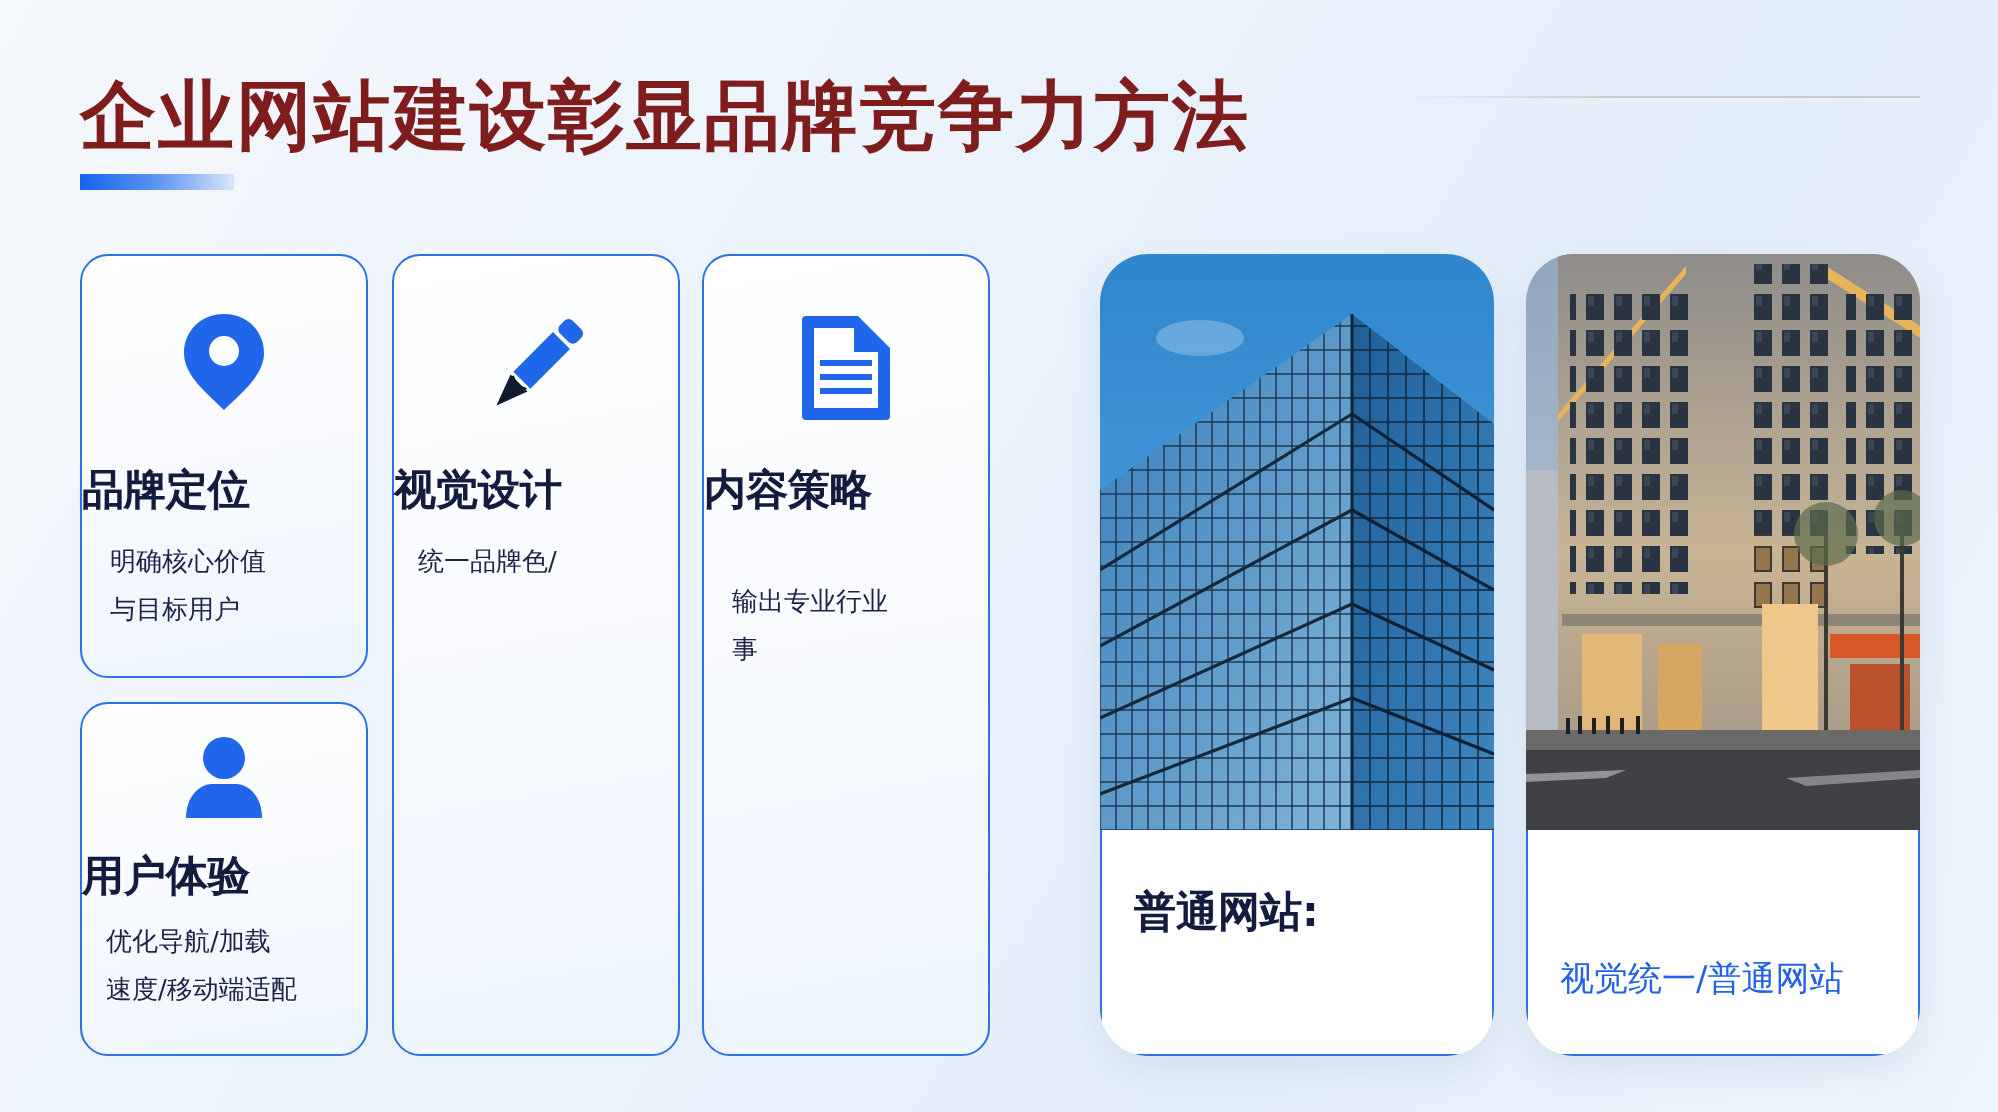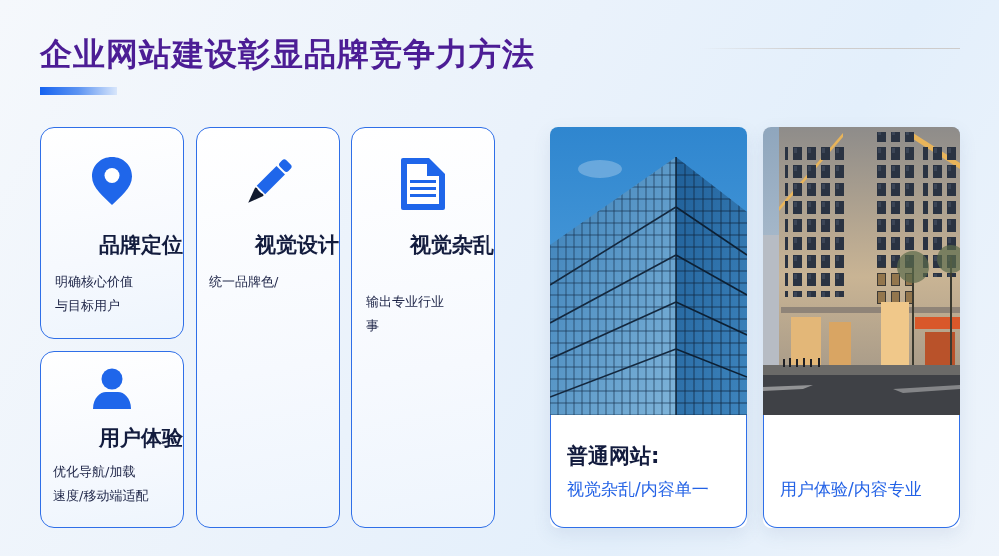--- a/index.html
+++ b/index.html
@@ -4,48 +4,48 @@
   <style>
     * { box-sizing: border-box; margin: 0; padding: 0; }
     html, body { width: 999px; height: 556px; overflow: hidden; }
     body {
       position: relative;
       font-family: "DejaVu Sans", "Liberation Sans", sans-serif;
       background: linear-gradient(120deg, #f5f8fc 0%, #eaf2fb 45%, #e3effb 70%, #eef4fb 100%);
     }
     .title {
       position: absolute; left: 40px; top: 33px;
-      font-size: 32px; font-weight: bold; color: #4c1d95; letter-spacing: 1px;
+      font-size: 38px; font-weight: bold; color: #7f1d1d; letter-spacing: 1px;
       white-space: nowrap;
     }
     .title-underline {
       position: absolute; left: 40px; top: 87px; width: 77px; height: 8px;
       background: linear-gradient(90deg, #1663f0 0%, #5d94f2 50%, #d8e6fb 100%);
     }
     .divider-line {
       position: absolute; left: 700px; top: 48px; width: 260px; height: 1px;
       background: linear-gradient(90deg, rgba(200,200,205,0) 0%, #cfcdcc 40%, #cdcbca 100%);
     }
     .card {
       position: absolute;
       border: 1.5px solid #2f6fe8;
       border-radius: 14px;
       background: linear-gradient(170deg, #ffffff 0%, #f6f9fe 60%, #eef5fd 100%);
     }
     .card .icon { position: absolute; left: 50%; transform: translateX(-50%); }
     .card .card-title {
-      position: absolute; left: 0; right: 0; text-align: right;
+      position: absolute; left: 0; right: 0; text-align: left;
       font-size: 21px; font-weight: bold; color: #131c3e;
     }
     .card .card-desc {
       position: absolute; left: 14px; right: 8px;
       font-size: 13px; line-height: 24px; color: #1c2346;
     }
     .img-card {
-      position: absolute; border-radius: 8px; overflow: hidden;
+      position: absolute; border-radius: 24px; overflow: hidden;
       background: #ffffff;
       box-shadow: 0 6px 18px rgba(60, 90, 140, 0.10);
     }
     .img-card .photo { position: absolute; left: 0; top: 0; width: 100%; height: 288px; }
     .img-card .caption-box {
       position: absolute; left: 0; right: 0; top: 288px; bottom: 0;
       border: 1.5px solid #2f6fe8; border-top: none;
       border-radius: 0 0 14px 14px; background: #ffffff;
     }
     .img-card .cap-title {
@@ -112,21 +112,21 @@
 <div class="card" style="left:351px; top:127px; width:144px; height:401px;">
   <span class="icon" style="top:28px;">
     <svg width="48" height="56" viewBox="0 0 48 56">
       <path d="M4 2 L30 2 L46 18 L46 52 Q46 54 44 54 L4 54 Q2 54 2 52 L2 4 Q2 2 4 2 Z" fill="#1f66ea"></path>
       <path d="M8 8 L28 8 L28 20 L40 20 L40 48 L8 48 Z" fill="#ffffff"></path>
       <rect x="11" y="24" width="26" height="3" fill="#1f66ea"></rect>
       <rect x="11" y="31" width="26" height="3" fill="#1f66ea"></rect>
       <rect x="11" y="38" width="26" height="3" fill="#1f66ea"></rect>
     </svg>
   </span>
-  <div class="card-title" style="top:103px;">视觉杂乱</div>
+  <div class="card-title" style="top:103px;">内容策略</div>
   <div class="card-desc" style="top:142px;margin-top:20px;">
     <div>输出专业行业</div>
     <div>事</div>
   </div>
 </div>
 
 <div class="img-card" style="left:550px; top:127px; width:197px; height:401px;">
   <div class="photo">
     <svg width="197" height="288" viewBox="0 0 197 288" preserveAspectRatio="none">
       <defs>
@@ -161,21 +161,20 @@
       <line x1="0" y1="232" x2="126" y2="175" stroke="#14283e" stroke-width="1.6"></line>
       <line x1="0" y1="270" x2="126" y2="222" stroke="#14283e" stroke-width="1.6"></line>
       <line x1="126" y1="80" x2="197" y2="128" stroke="#0d2034" stroke-width="1.6"></line>
       <line x1="126" y1="128" x2="197" y2="168" stroke="#0d2034" stroke-width="1.6"></line>
       <line x1="126" y1="175" x2="197" y2="208" stroke="#0d2034" stroke-width="1.6"></line>
       <line x1="126" y1="222" x2="197" y2="250" stroke="#0d2034" stroke-width="1.6"></line>
     </svg>
   </div>
   <div class="caption-box">
     <div class="cap-title">普通网站:</div>
-    <div class="cap-sub">视觉杂乱/内容单一</div>
   </div>
 </div>
 
 <div class="img-card" style="left:763px; top:127px; width:197px; height:401px;">
   <div class="photo">
     <svg width="197" height="288" viewBox="0 0 197 288" preserveAspectRatio="none">
       <defs>
         <linearGradient id="dusk" x1="0" y1="0" x2="0" y2="1">
           <stop offset="0" stop-color="#8fa6bd"></stop>
           <stop offset="1" stop-color="#c7d2dc"></stop>
@@ -221,15 +220,15 @@
         <rect x="20" y="232" width="2" height="8"></rect>
           <rect x="26" y="231" width="2" height="9"></rect>
         <rect x="33" y="232" width="2" height="8"></rect>
           <rect x="40" y="231" width="2" height="9"></rect>
         <rect x="47" y="232" width="2" height="8"></rect>
           <rect x="55" y="231" width="2" height="9"></rect>
       </g>
     </svg>
   </div>
   <div class="caption-box">
-    <div class="cap-sub">用户体验/内容专业</div>
+    <div class="cap-sub">视觉统一/普通网站</div>
   </div>
 </div>
 
 </body></html>

